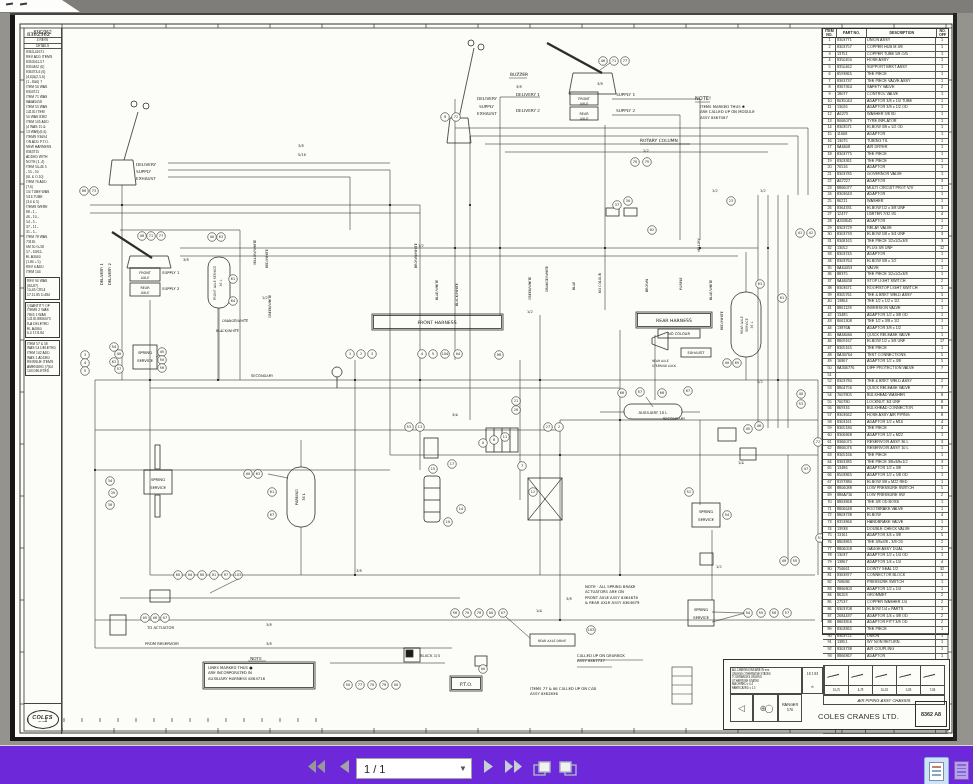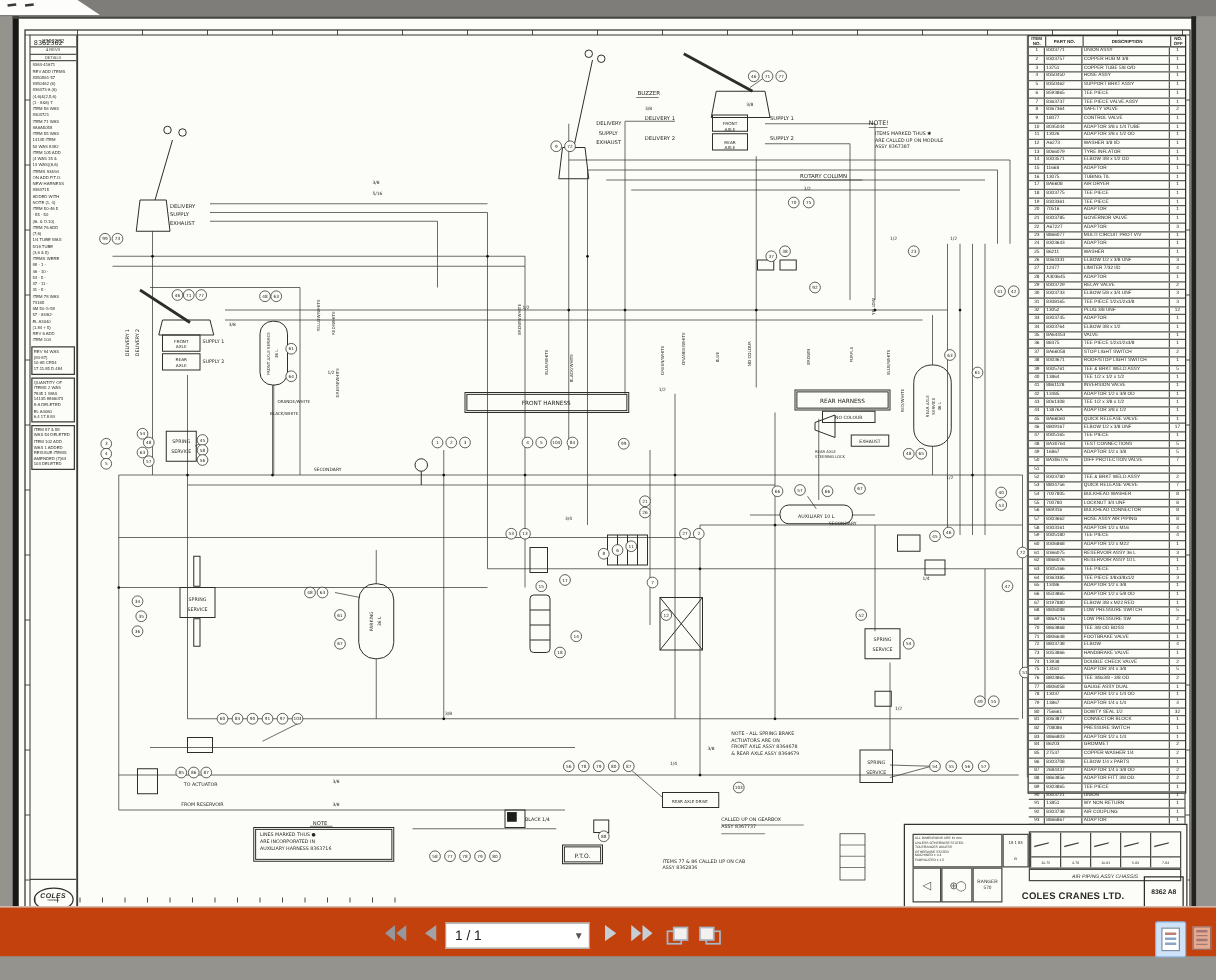--- a/index.html
+++ b/index.html
@@ -59,26 +59,26 @@
   #tb-date{left:78px;top:7px;width:21px;height:27px;font-size:3.4px;text-align:center;
            display:flex;flex-direction:column;justify-content:space-around}
   #tb-sig{left:99px;top:5px;width:122px;height:30px;display:flex}
   .sigcell{flex:1;border-left:.6px solid #4a4944;display:flex;flex-direction:column}
   .squig{flex:1;position:relative}
   .squig i{position:absolute;left:3px;top:4px;width:12px;height:5px;border-bottom:1.2px solid #3f3e39;
            transform:rotate(-14deg) skewX(-30deg)}
   .sigdate{height:8px;font-size:2.8px;text-align:center;border-top:.6px solid #4a4944;line-height:8px}
   #tb-title{left:99px;top:35px;width:122px;height:10px;font-size:4.1px;text-align:center;
             line-height:10px;font-style:italic}
-  #tb-co{left:78px;top:45px;width:113px;height:22px;border:none;font-size:7.6px;font-weight:bold;
+  #tb-co{left:78px;top:45px;width:113px;height:22px;border:none;font-size:7.6px;font-weight:normal;
          display:flex;align-items:center;justify-content:center;letter-spacing:.2px}
   #tb-num{left:191px;top:41px;width:32px;height:26px;border:1.1px solid #2e2d29;font-size:5.4px;
           font-weight:bold;display:flex;align-items:center;justify-content:center}
   
-  #toolbar{position:absolute;left:0;top:725px;width:973px;height:39px;background:#c2410c;
+  #toolbar{position:absolute;left:0;top:745px;width:973px;height:39px;background:#6d28d9;
            border-top:1px solid #d8d7d4}
   .tbtn{position:absolute;cursor:default}
   #pagebox{position:absolute;left:356px;top:12px;width:116px;height:21px;background:#fff;
            border:1px solid #a3a2a0;box-sizing:border-box;font-size:11px;color:#222;
            display:flex;align-items:center}
   #pagebox .val{padding-left:7px;flex:1}
   #pagebox .caret{width:16px;font-size:8px;color:#555;text-align:center}
   #view-single{position:absolute;left:924px;top:11px;width:23px;height:27px;background:#cfe3f8;
                border:1px solid #8ab4df;border-radius:2px;display:flex;align-items:center;justify-content:center}
   #view-cont{position:absolute;left:951px;top:12px;width:20px;height:25px;display:flex;

